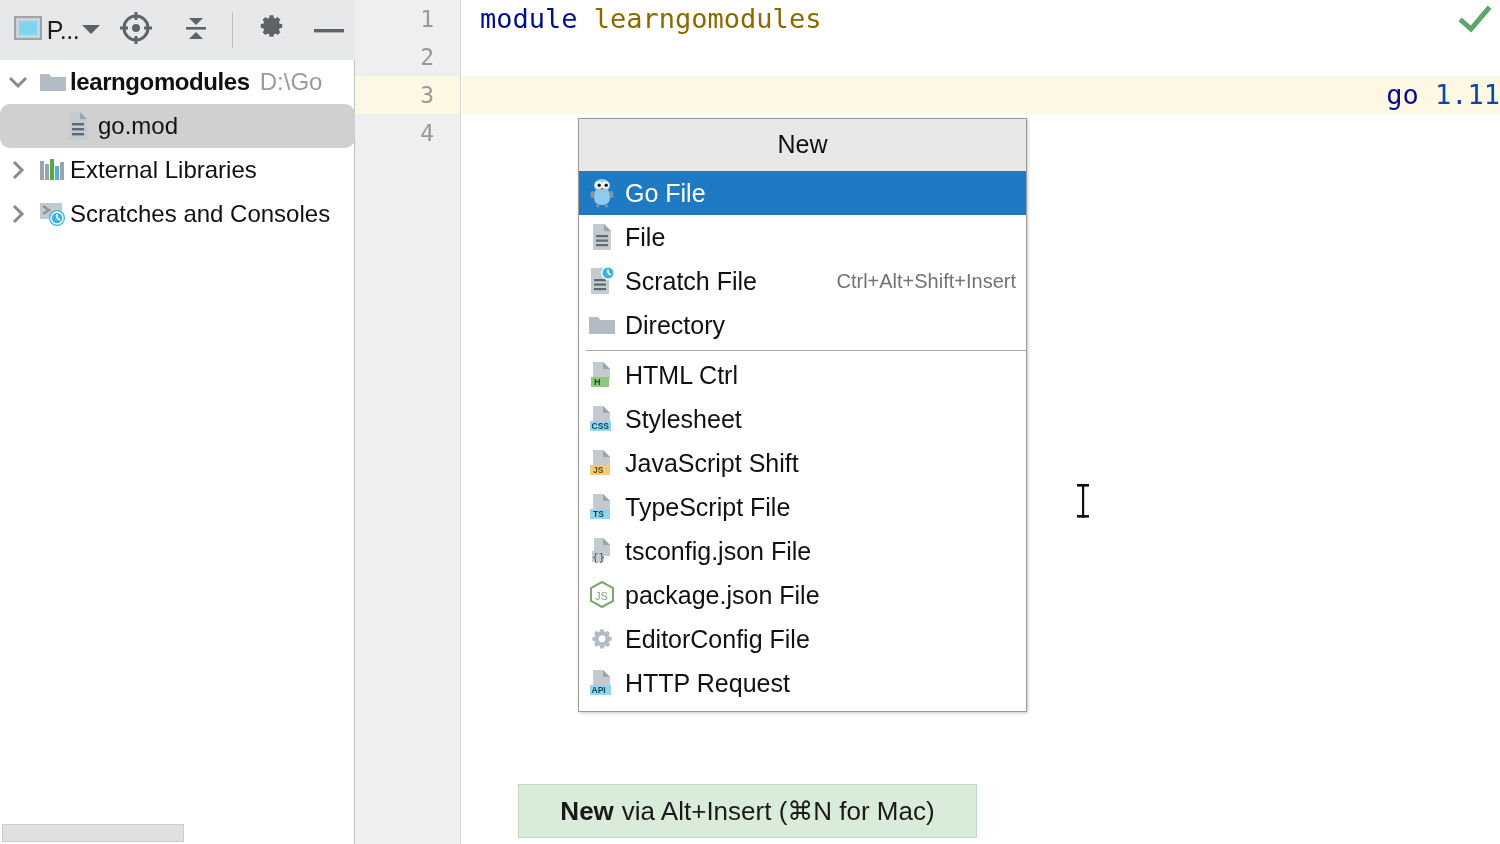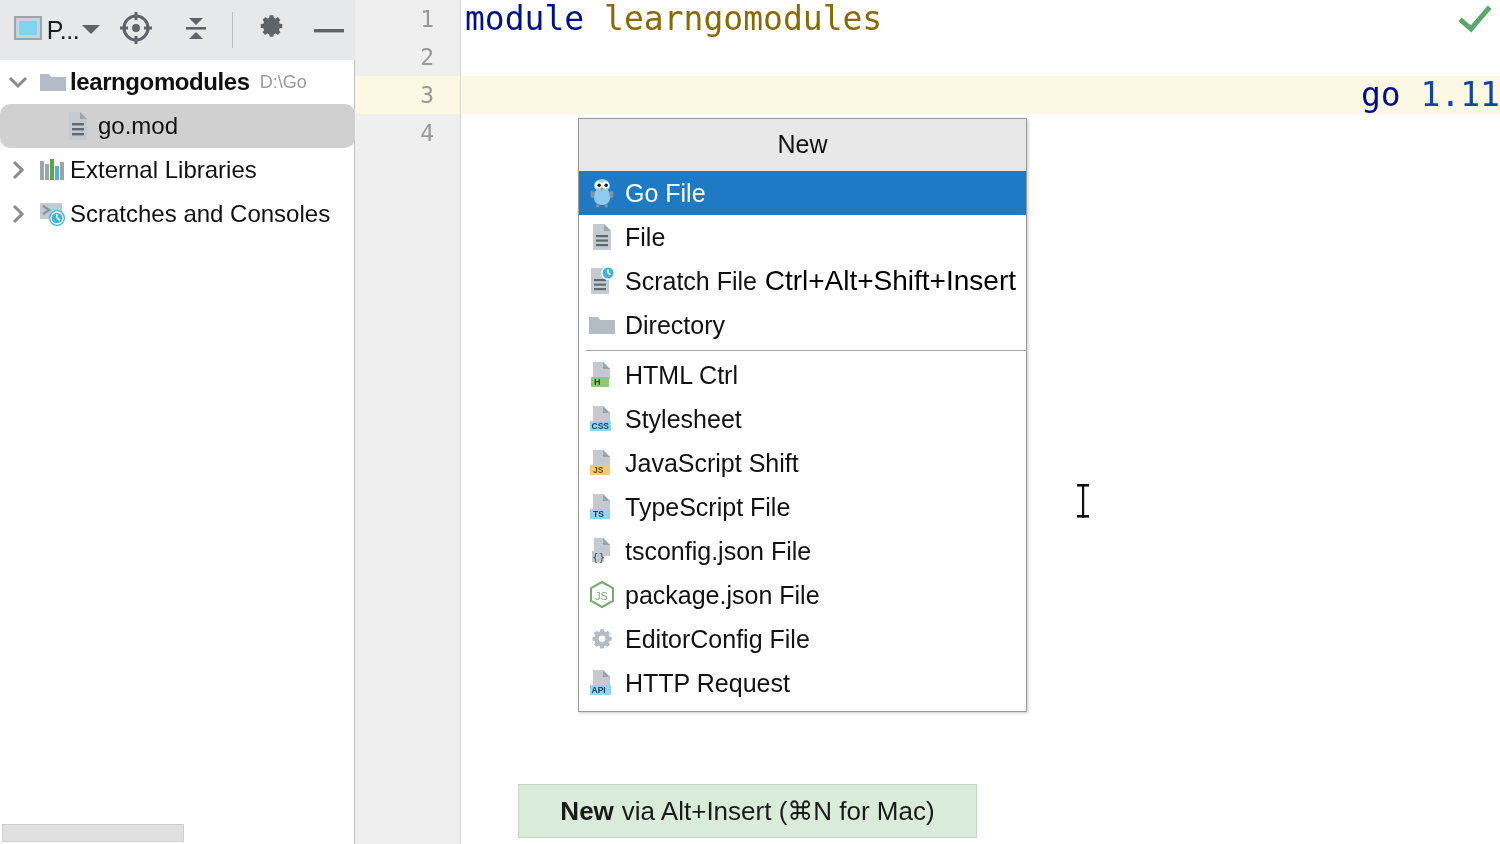--- a/index.html
+++ b/index.html
@@ -92,21 +92,21 @@
     align-items: center;
     justify-content: center;
     flex: 0 0 34px;
   }
   .tree-label {
     font-size: 24px;
     color: #111;
   }
   .tree-label.bold { font-weight: bold; letter-spacing: -0.4px; }
   .tree-path {
-    font-size: 18px;
+    font-size: 24px;
     color: #9a9a9a;
     margin-left: 10px;
   }
   #row-gomod { padding-left: 58px; border-radius: 10px; }
   #row-gomod .tree-icon { flex: 0 0 40px; width: 40px; }
 
   
   #panel-scrollbar {
     position: absolute;
     left: 2px;
@@ -147,23 +147,23 @@
   .gline.current { background: #fdf8e3; }
   #code {
     position: absolute;
     left: 107px; top: 0;
     right: 0;
     height: 844px;
   }
   .cline {
     height: 38px;
     line-height: 38px;
-    padding-left: 3px;
+    padding-left: 18px;
     font-family: "DejaVu Sans Mono", monospace;
-    font-size: 33px;
+    font-size: 27px;
     white-space: pre;
     box-sizing: border-box;
   }
   .cline.current { background: #fdf8e3; text-align: right; }
   .kw  { color: #000e90; }
   .val { color: #0d46a8; }
   .ident { color: #8a6a00; }
 
   #inspect-ok {
     position: absolute;
@@ -217,22 +217,22 @@
     justify-content: center;
   }
   .mi-label {
     font-size: 25px;
     color: #111;
   }
   .mi.highlight .mi-label { color: #ffffff; }
   .mi-shortcut {
     position: absolute;
     right: 10px;
-    font-size: 28px;
-    color: #000000;
+    font-size: 20px;
+    color: #737373;
   }
   #menu-separator {
     height: 1px;
     background: #a8a8a8;
     margin: 3px 0 2px 7px;
   }
   #menu-group-2 { padding-bottom: 6px; }
 
   
   #caption {

